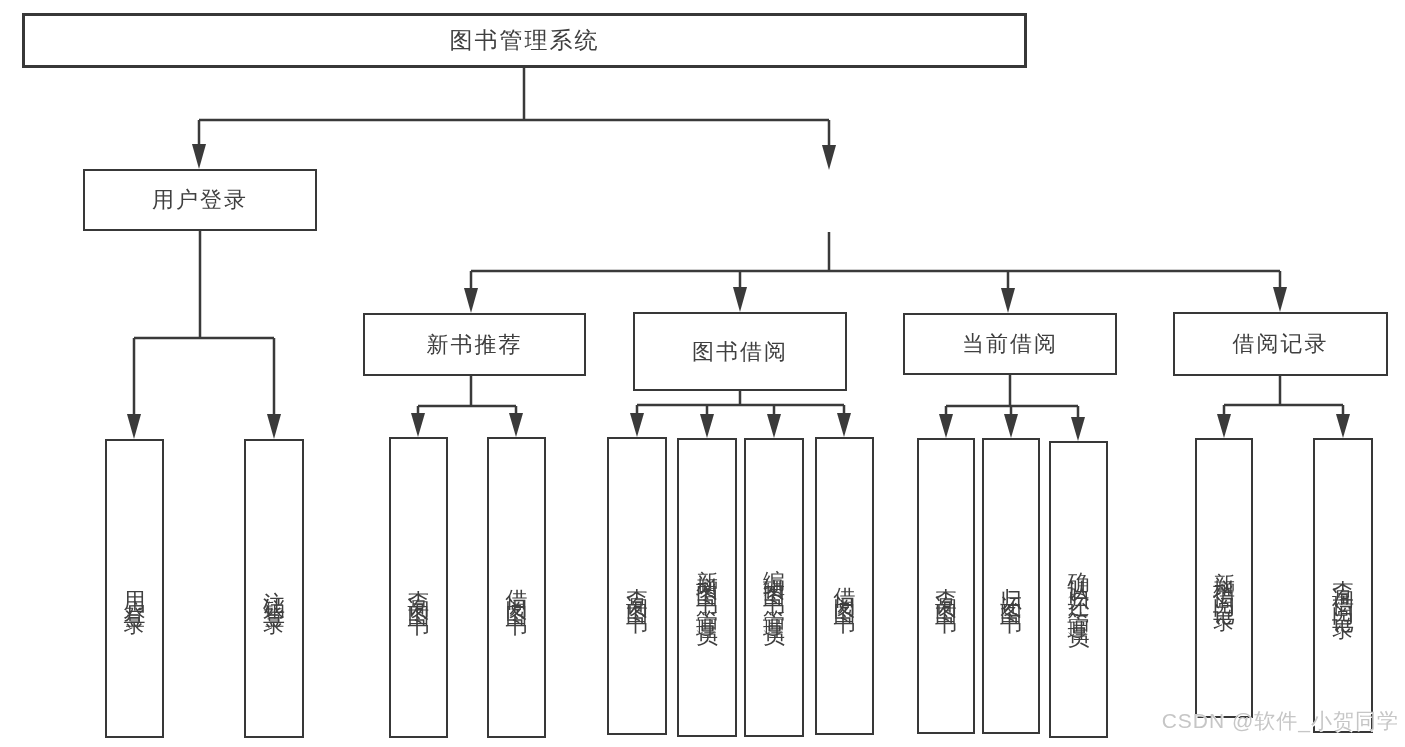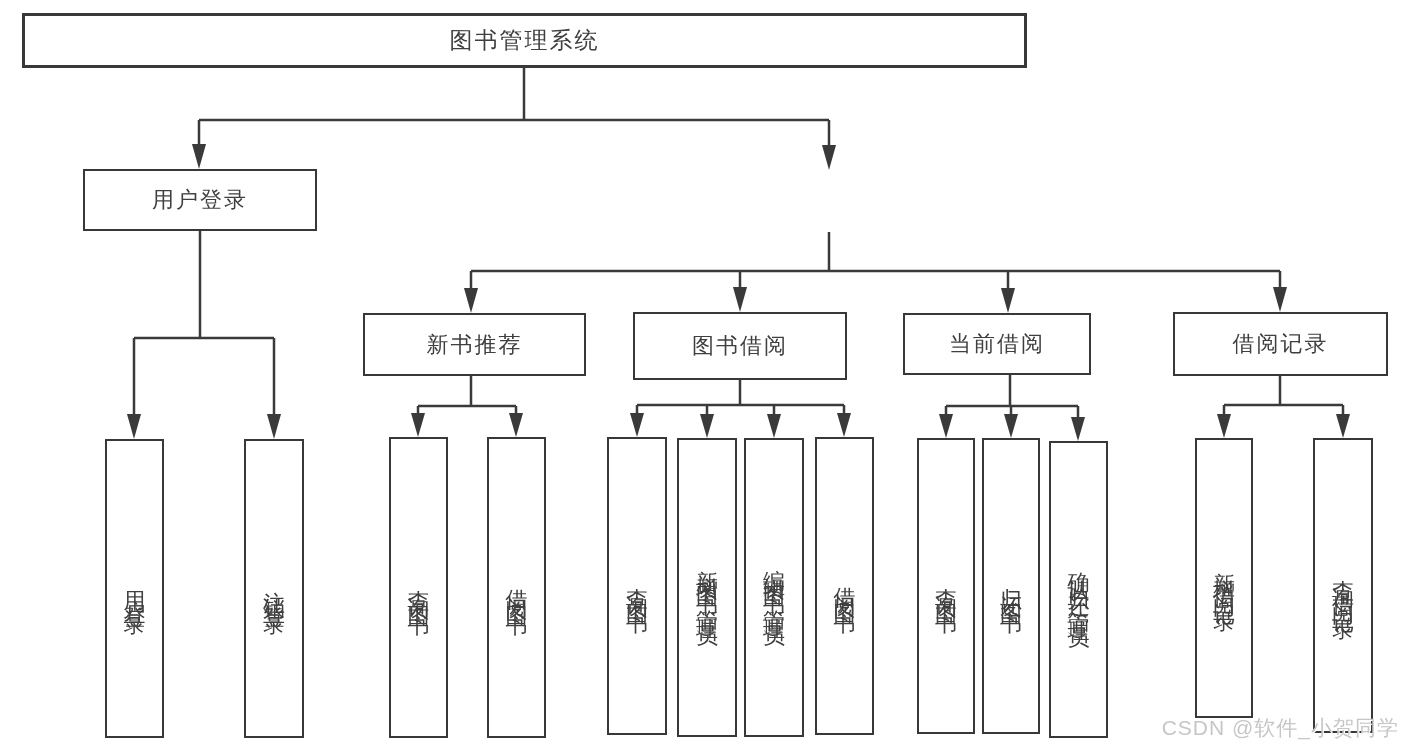--- a/index.html
+++ b/index.html
@@ -26,21 +26,21 @@
     letter-spacing:2px;white-space:nowrap;
   }
   .node.root{border-width:3px;font-size:23px;}
   .node.v{
     writing-mode:vertical-rl;
     letter-spacing:8px;
     white-space:normal;
     font-size:22px;
   }
   .watermark{
-    position:absolute;right:6px;bottom:5px;
+    position:absolute;right:6px;bottom:12px;
     font-size:21px;letter-spacing:1px;
     color:var(--watermark);
     text-shadow:1px 1px 0 #ffffff;
     user-select:none;
     margin-top:32px;
   }
 </style>
 </head>
 <body>
 
@@ -76,22 +76,22 @@
       <polygon points="1217,414 1231,414 1224,438"></polygon>
       <polygon points="1336,414 1350,414 1343,438"></polygon>
     </g>
   </svg>
 
   <div class="node root" style="left:22px;top:13px;width:1005px;height:55px">图书管理系统</div>
 
   <div class="node" style="left:83px;top:169px;width:234px;height:62px">用户登录</div>
 
   <div class="node" style="left:363px;top:313px;width:223px;height:63px">新书推荐</div>
-  <div class="node" style="left:633px;top:312px;width:214px;height:68px">图书借阅</div>
-  <div class="node" style="left:903px;top:313px;width:188px;height:62px">当前借阅</div>
+  <div class="node" style="left:633px;top:312px;width:214px;height:79px">图书借阅</div>
+  <div class="node" style="left:903px;top:313px;width:214px;height:62px">当前借阅</div>
   <div class="node" style="left:1173px;top:312px;width:215px;height:64px">借阅记录</div>
 
   <div class="node v" style="left:105px;top:439px;width:59px;height:299px">用户登录</div>
   <div class="node v" style="left:244px;top:439px;width:60px;height:299px">注销登录</div>
 
   <div class="node v" style="left:389px;top:437px;width:59px;height:301px">查询图书</div>
   <div class="node v" style="left:487px;top:437px;width:59px;height:301px">借阅图书</div>
 
   <div class="node v" style="left:607px;top:437px;width:60px;height:298px">查询图书</div>
   <div class="node v" style="left:677px;top:438px;width:60px;height:299px">新增图书（管理员）</div>

